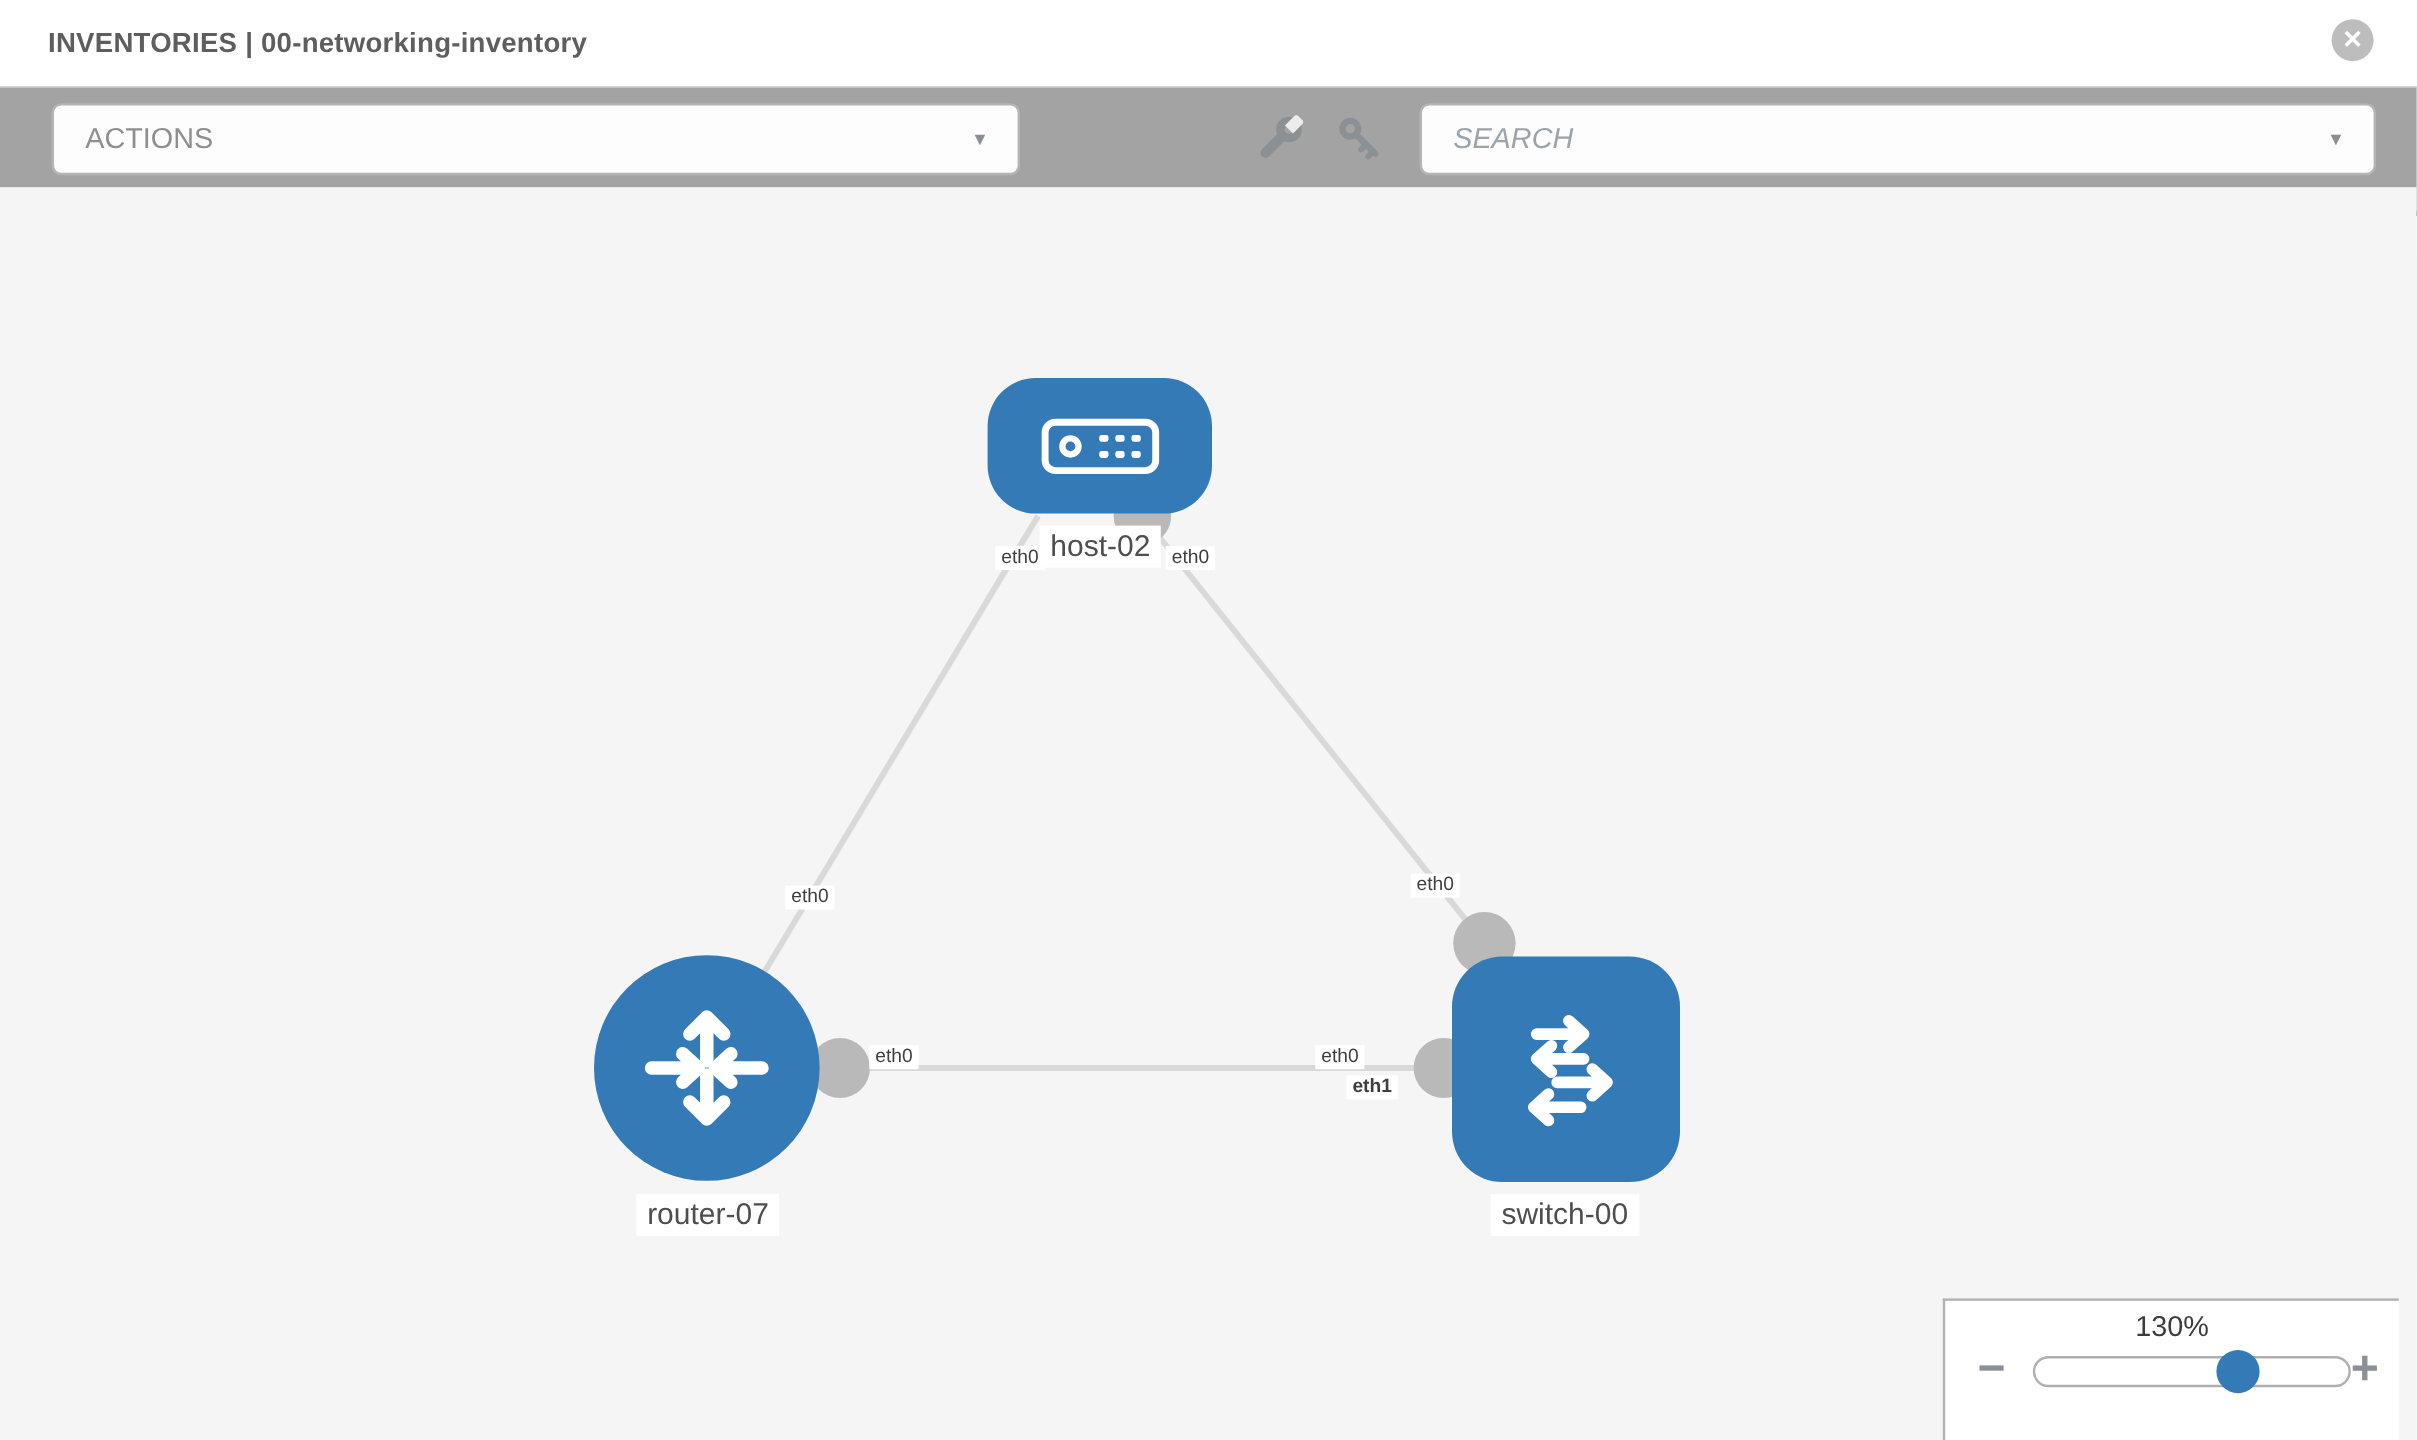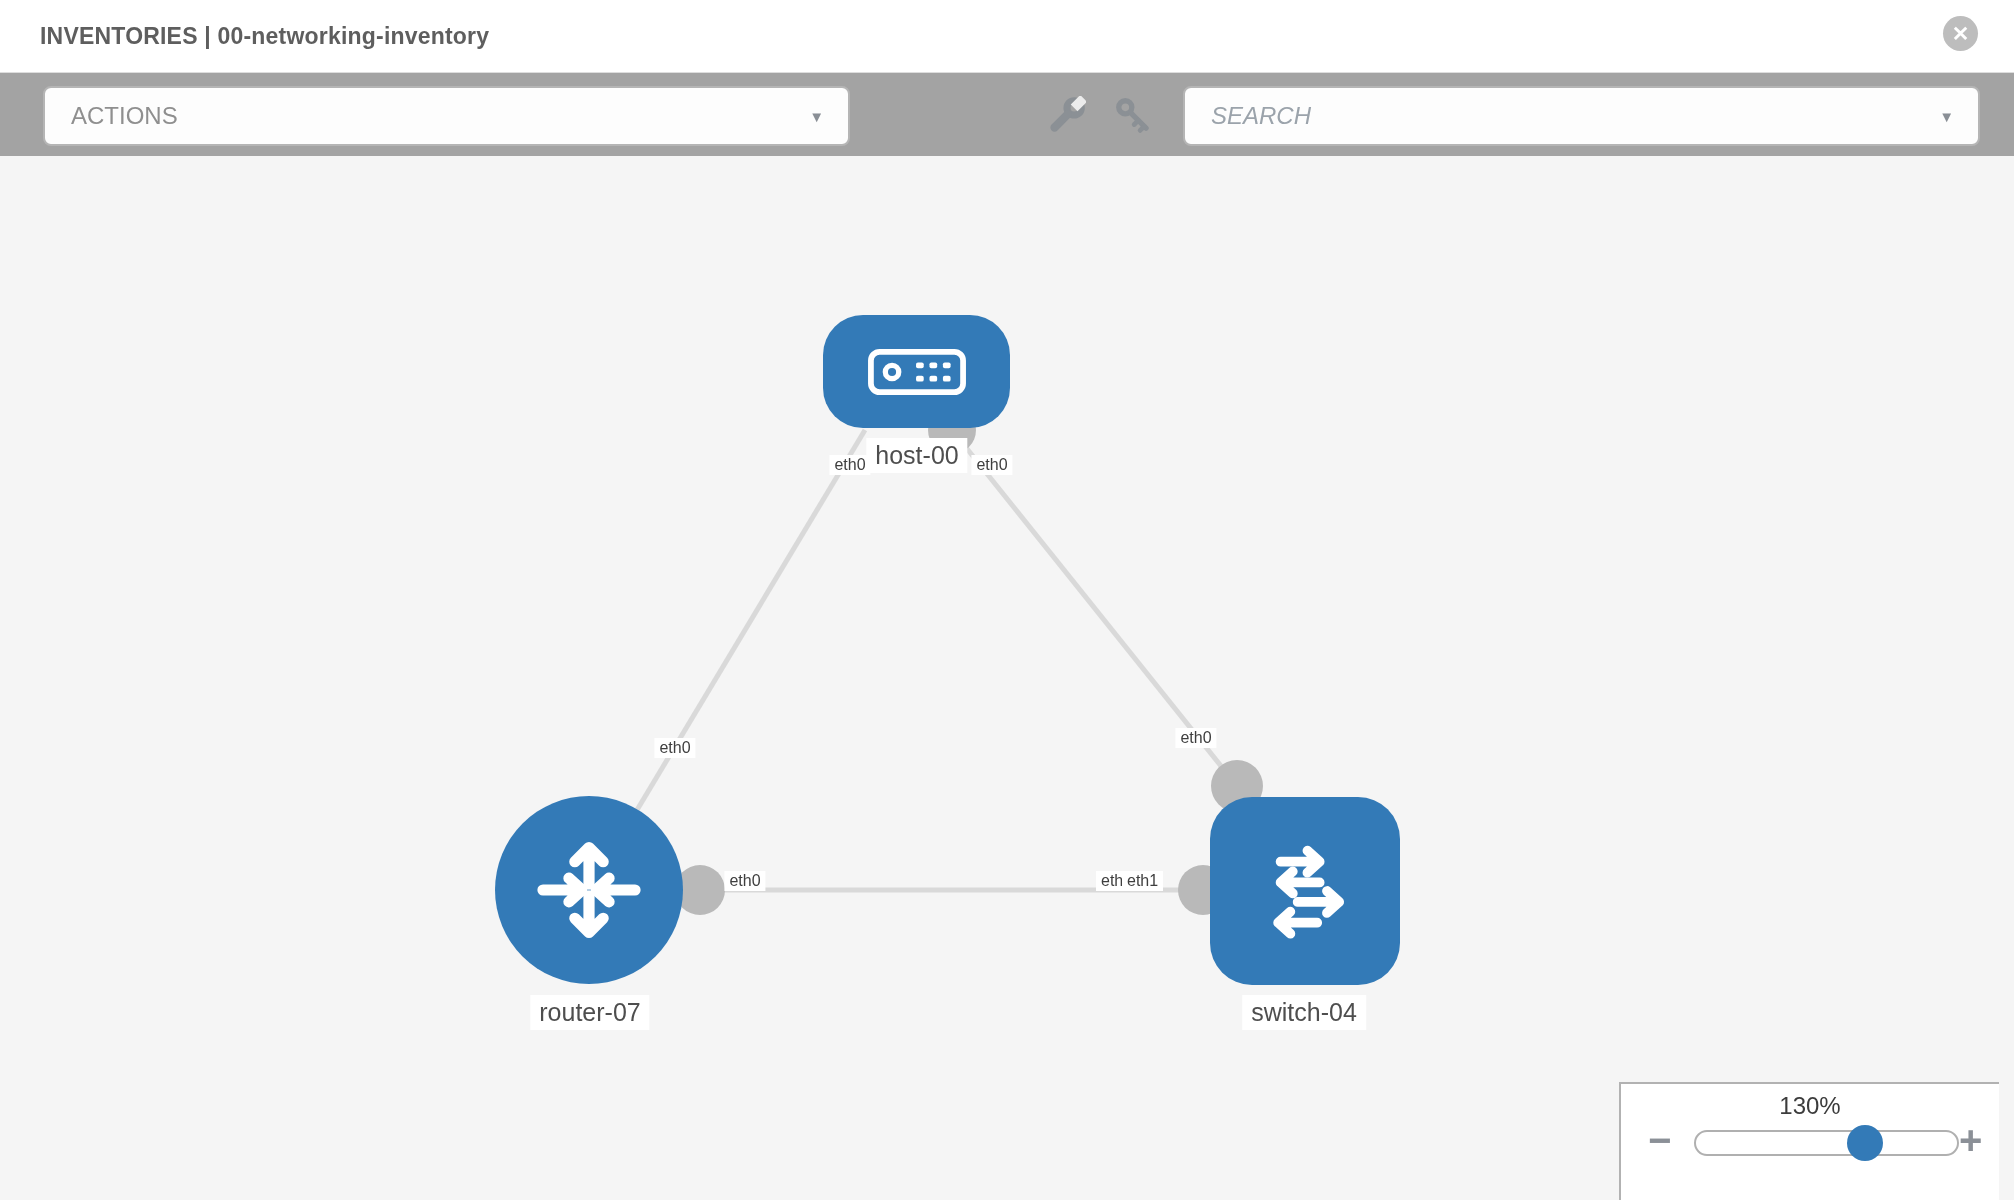--- a/index.html
+++ b/index.html
@@ -143,25 +143,25 @@
         <path d="M60 76 L30 76 M38 67 L28 76 L38 85"></path>
       </svg>
     </div>
 
     <div class="if-label" style="left:850px; top:299px;">eth0</div>
     <div class="if-label" style="left:992px; top:299px;">eth0</div>
     <div class="if-label" style="left:675px; top:582px;">eth0</div>
     <div class="if-label" style="left:1196px; top:572px;">eth0</div>
     <div class="if-label" style="left:745px; top:715px;">eth0</div>
     <div class="if-label anchored" style="left:1096px; top:715px;">eth0</div>
-    <div class="if-label anchored z6" style="left:1122px; top:715px;">eth1</div>
+    <div class="if-label anchored z6" style="left:1122px; top:740px;font-weight:bold;">eth1</div>
 
-    <div class="node-label" style="left:917px; top:282px;">host-00</div>
+    <div class="node-label" style="left:917px; top:282px;">host-02</div>
     <div class="node-label" style="left:590px; top:839px;">router-07</div>
-    <div class="node-label" style="left:1304px; top:839px;">switch-04</div>
+    <div class="node-label" style="left:1304px; top:839px;">switch-00</div>
 
     <div class="zoom-panel">
       <div class="zoom-value">130%</div>
       <div class="zoom-btn zoom-minus">
         <span>−</span>
       </div>
       <div class="zoom-track"></div>
       <div class="zoom-knob"></div>
       <div class="zoom-btn zoom-plus">
         <span>+</span>

